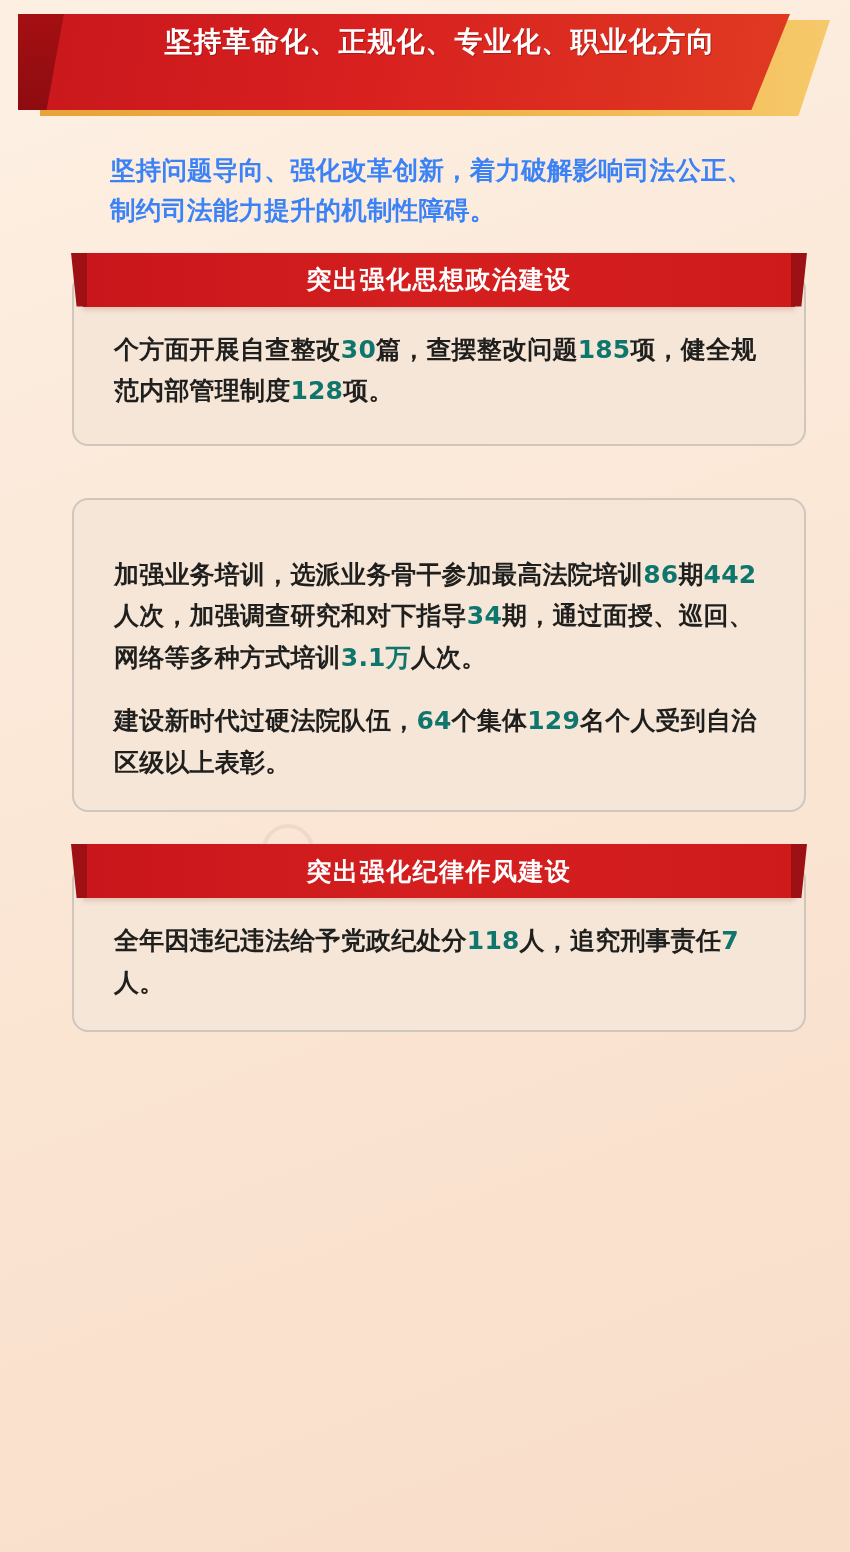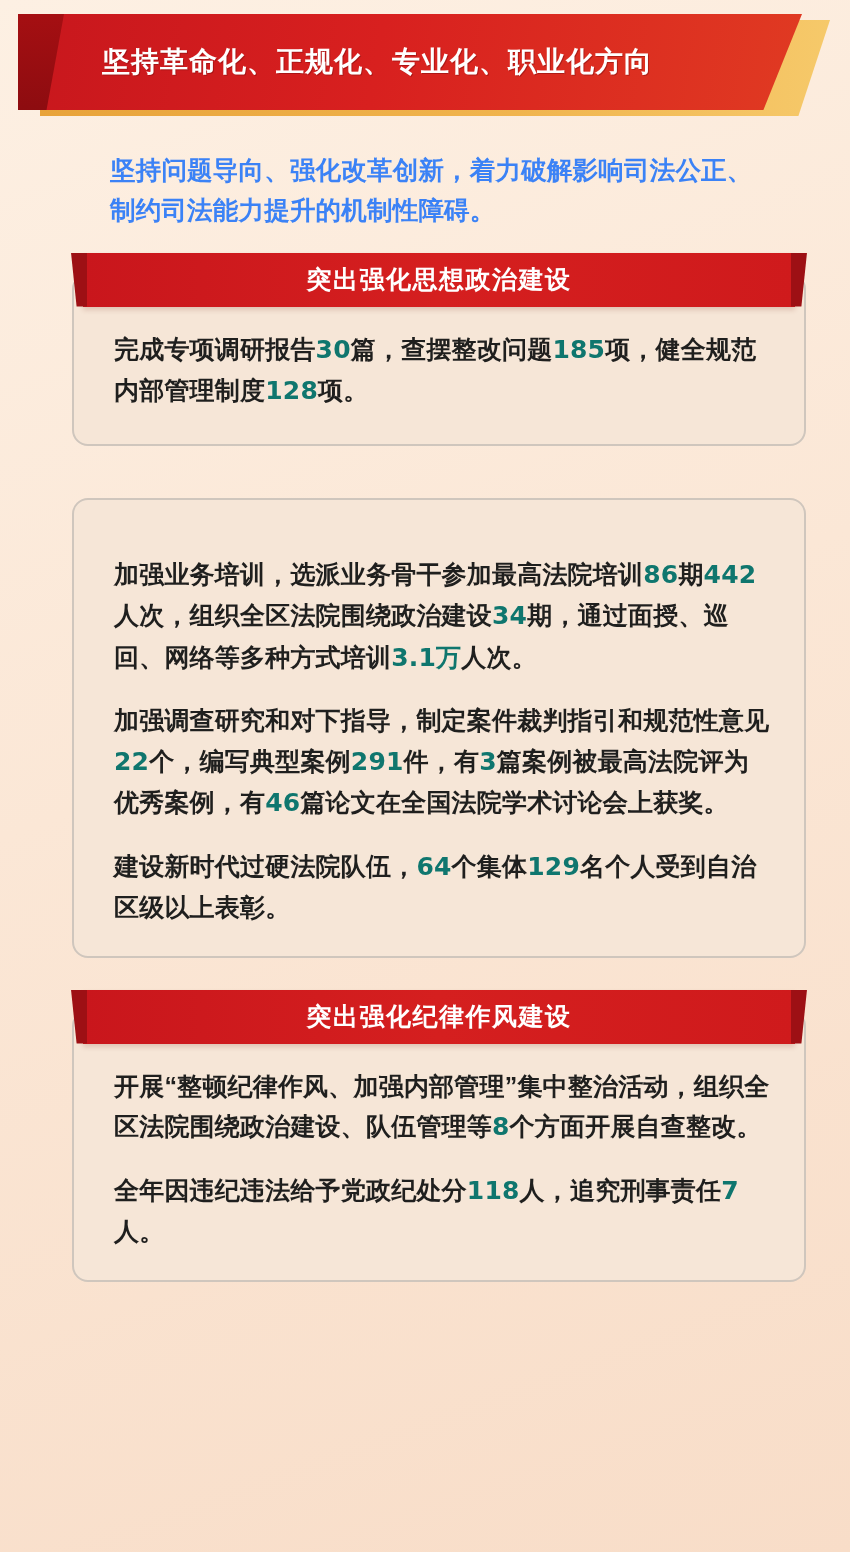--- a/index.html
+++ b/index.html
@@ -27,28 +27,28 @@
     position: absolute;
     left: 22px;
     top: 6px;
     width: 790px;
     height: 96px;
     background: linear-gradient(90deg, #e8a33a 0%, #f0b44d 60%, #f6c96a 100%);
     clip-path: polygon(0 0, 100% 0, 96% 100%, 0 100%);
   }
   .banner {
     position: absolute;
-    left: 12px;
+    left: 0;
     top: 0;
     width: 772px;
     height: 96px;
     background: linear-gradient(100deg, #c8171d 0%, #d8201f 45%, #e03a22 100%);
     clip-path: polygon(0 0, 100% 0, 95% 100%, 0 100%);
     display: flex;
-    flex-direction: column;
+    flex-direction: row;
     justify-content: center;
     box-sizing: border-box;
     padding: 8px 0 8px 72px;
   }
   .banner-line {
     color: #ffffff;
     font-size: 28px;
     font-weight: bold;
     line-height: 1.45;
     letter-spacing: 1px;
@@ -179,35 +179,33 @@
 <div class="watermark">法制日报</div>
 <div class="watermark-circle"></div>
 
 <div class="section" id="section-1">
   <div class="section-head">
     <div class="section-head-bar">
       <span class="section-title">突出强化思想政治建设</span>
     </div>
   </div>
   <div class="section-body">
-      <p class="para"><span>完成专项调研报告</span><span class="num">30</span><span>篇，查摆整改问题</span><span class="num">185</span><span>项，健全规范内部管理制度</span><span class="num">128</span><span>项。</span></p>
+      <p class="para"><span>个方面开展自查整改</span><span class="num">30</span><span>篇，查摆整改问题</span><span class="num">185</span><span>项，健全规范内部管理制度</span><span class="num">128</span><span>项。</span></p>
     </div>
 </div>
 
 <div class="section" id="section-2">
   <div class="section-body">
-      <p class="para"><span>加强业务培训，选派业务骨干参加最高法院培训</span><span class="num">86</span><span>期</span><span class="num">442</span><span>人次，组织全区法院围绕政治建设</span><span class="num">34</span><span>期，通过面授、巡回、网络等多种方式培训</span><span class="num">3.1万</span><span>人次。</span></p>
-      <p class="para"><span>加强调查研究和对下指导，制定案件裁判指引和规范性意见</span><span class="num">22</span><span>个，编写典型案例</span><span class="num">291</span><span>件，有</span><span class="num">3</span><span>篇案例被最高法院评为优秀案例，有</span><span class="num">46</span><span>篇论文在全国法院学术讨论会上获奖。</span></p>
+      <p class="para"><span>加强业务培训，选派业务骨干参加最高法院培训</span><span class="num">86</span><span>期</span><span class="num">442</span><span>人次，加强调查研究和对下指导</span><span class="num">34</span><span>期，通过面授、巡回、网络等多种方式培训</span><span class="num">3.1万</span><span>人次。</span></p>
       <p class="para"><span>建设新时代过硬法院队伍，</span><span class="num">64</span><span>个集体</span><span class="num">129</span><span>名个人受到自治区级以上表彰。</span></p>
     </div>
 </div>
 
 <div class="section" id="section-3">
   <div class="section-head">
     <div class="section-head-bar">
       <span class="section-title">突出强化纪律作风建设</span>
     </div>
   </div>
   <div class="section-body">
-      <p class="para"><span>开展“整顿纪律作风、加强内部管理”集中整治活动，组织全区法院围绕政治建设、队伍管理等</span><span class="num">8</span><span>个方面开展自查整改。</span></p>
       <p class="para"><span>全年因违纪违法给予党政纪处分</span><span class="num">118</span><span>人，追究刑事责任</span><span class="num">7</span><span>人。</span></p>
     </div>
 </div>
 
 </body></html>

